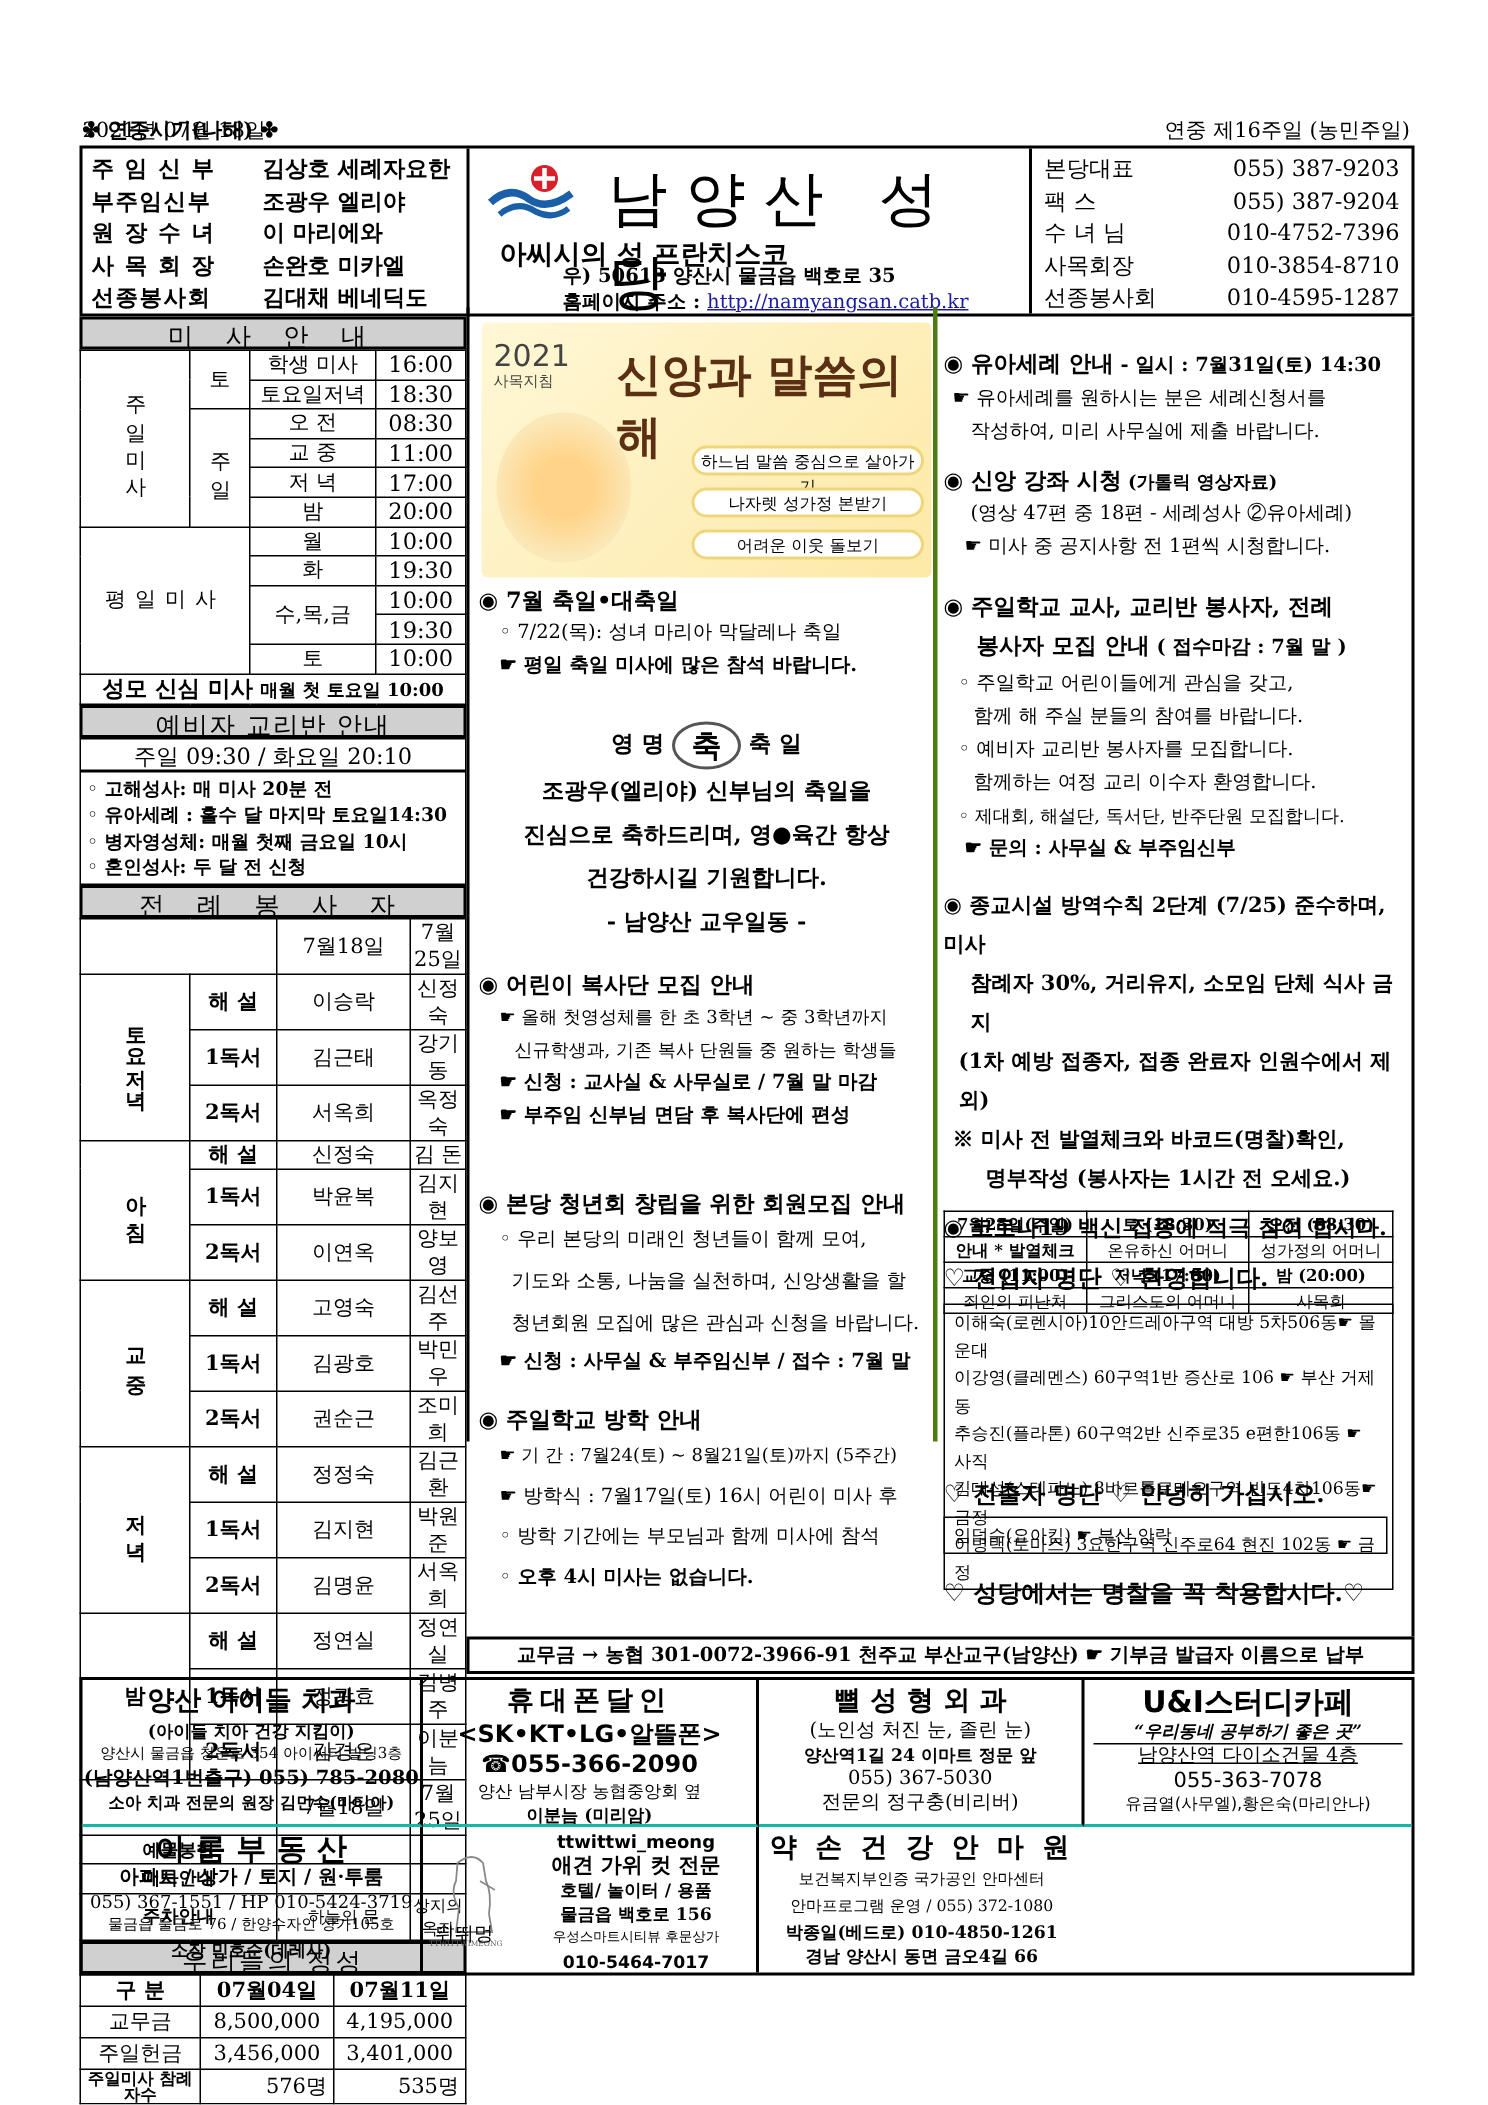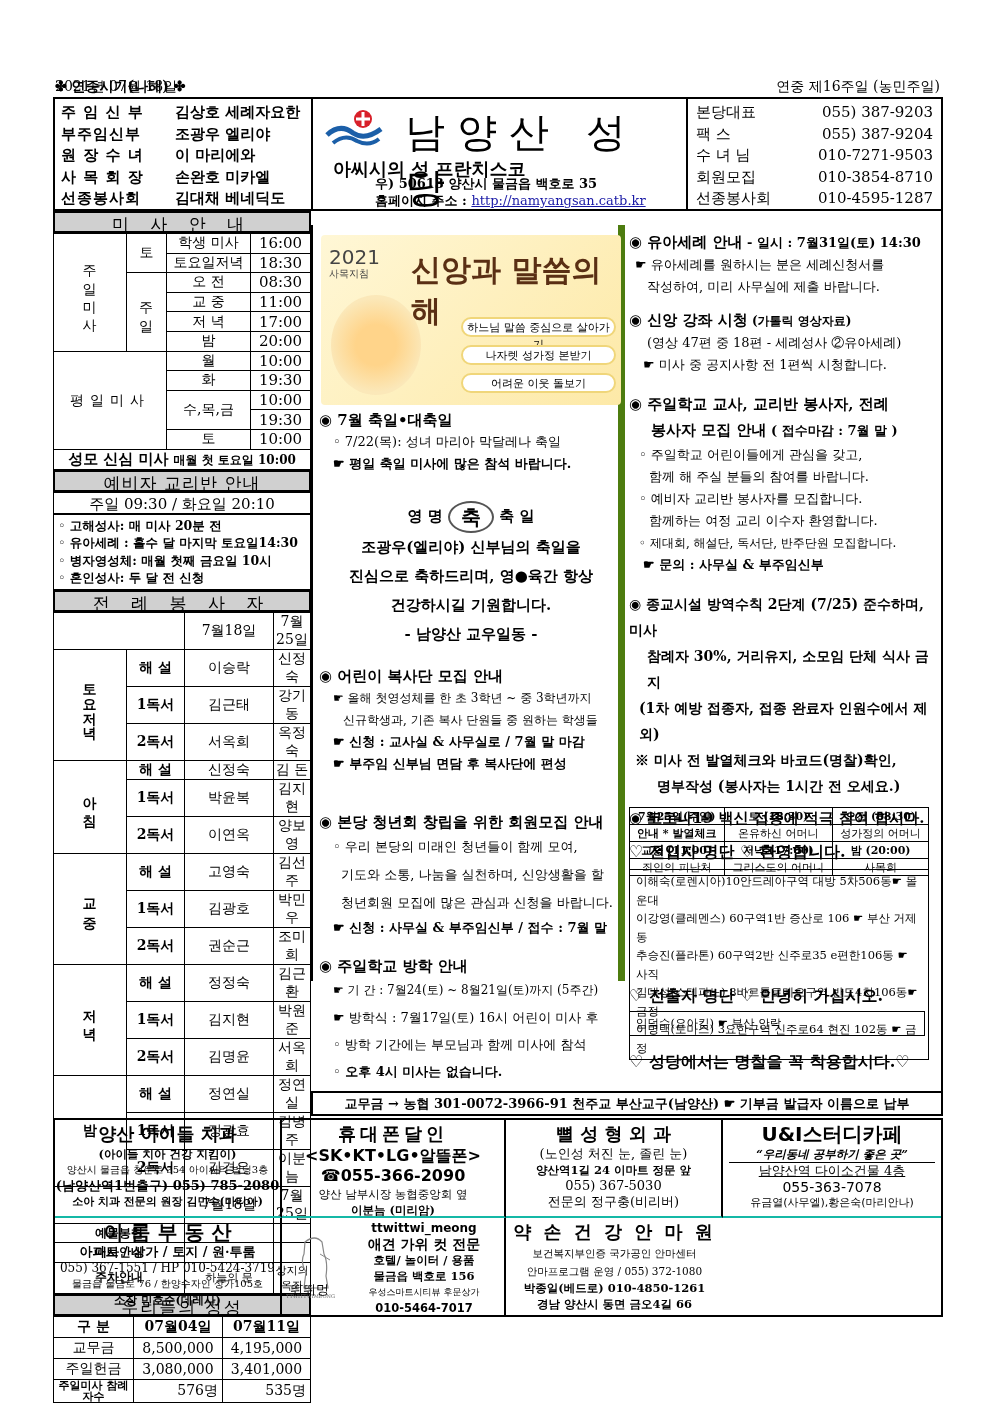--- a/index.html
+++ b/index.html
@@ -29,21 +29,21 @@
   .sec-title { background: #d0d0d0; font-size: 17px; letter-spacing: 8px; height: 22px; border: 2px solid #000; text-align: center; font-weight: normal; }
   .mass td { font-size: 14px; }
   .mass td.time { font-size: 15px; }
   .vert { writing-mode: vertical-rl; text-orientation: upright; letter-spacing: 4px; font-size: 14px; }
   .catech-time { font-size: 15px; text-align: center; border: 1px solid #000; height: 22px; line-height: 22px; }
   .notes { border: 1px solid #000; padding: 2px 4px; font-size: 12.5px; line-height: 17.5px; font-weight: bold; }
   .serv td { height: 19.4px; }
   .serv td.bold { font-weight: bold; }
   .offer td { font-size: 14px; height: 21px; }
 
-  .mid-col { position: absolute; left: 311px; top: 225px; width: 314px; height: 756px; border-left: 2px solid #000; border-right: 7px solid #4d7c0f; }
+  .mid-col { position: absolute; left: 311px; top: 205px; width: 314px; height: 756px; border-left: 2px solid #000; border-right: 3px solid #4d7c0f; }
   .banner { position: absolute; left: 8px; top: 10px; width: 300px; height: 170px; background: linear-gradient(135deg,#fff7d6,#fde9a7); border-radius: 4px; overflow: hidden; }
   .banner .yr { position: absolute; left: 8px; top: 12px; font-family: "DejaVu Sans", sans-serif; font-size: 20px; color: #444; line-height: 20px; }
   .banner .yr2 { position: absolute; left: 8px; top: 32px; font-family: "DejaVu Sans", sans-serif; font-size: 10px; color: #444; }
   .banner .theme { position: absolute; left: 90px; top: 15px; font-size: 30px; font-weight: bold; color: #5a2f14; font-family: "DejaVu Sans", sans-serif; }
   .banner .jesus { position: absolute; left: 10px; top: 60px; width: 90px; height: 100px; border-radius: 50%; background: radial-gradient(circle,#ffd48a 30%,#fbe8b9 70%); }
   .banner .pill { position: absolute; left: 140px; width: 155px; height: 20px; border: 2px solid #f0d67a; background: #fff; border-radius: 10px; font-family: "DejaVu Sans", sans-serif; font-size: 11px; text-align: center; line-height: 17px; }
   .mid-section { position: absolute; left: 6px; width: 304px; }
   .hd { font-size: 15px; font-weight: bold; line-height: 22px; }
   .ln { font-size: 13px; line-height: 22px; padding-left: 14px; }
   .ln.b { font-weight: bold; }
@@ -116,24 +116,24 @@
     <div class="row">
         <span>본당대표</span>
         <span>055) 387-9203</span>
       </div>
     <div class="row">
         <span>팩    스</span>
         <span>055) 387-9204</span>
       </div>
     <div class="row">
         <span>수 녀 님</span>
-        <span>010-7271-9503</span>
-      </div>
-    <div class="row">
-        <span>회원모집</span>
+        <span>010-4752-7396</span>
+      </div>
+    <div class="row">
+        <span>사목회장</span>
         <span>010-3854-8710</span>
       </div>
     <div class="row">
         <span>선종봉사회</span>
         <span>010-4595-1287</span>
       </div>
   </div>
 </div>
 
 <div class="left-col">
@@ -338,21 +338,21 @@
           <td style="font-weight:bold">07월04일</td>
           <td style="font-weight:bold">07월11일</td>
         </tr>
     <tr>
           <td>교무금</td>
           <td>8,500,000</td>
           <td>4,195,000</td>
         </tr>
     <tr>
           <td>주일헌금</td>
-          <td>3,080,000</td>
+          <td>3,456,000</td>
           <td>3,401,000</td>
         </tr>
     <tr>
           <td style="font-size:11px;font-weight:bold;line-height:11px">주일미사 참례자수</td>
           <td style="text-align:right;padding-right:4px">576명</td>
           <td style="text-align:right;padding-right:4px">535명</td>
         </tr>
   </tbody>
     </table>
 </div>

